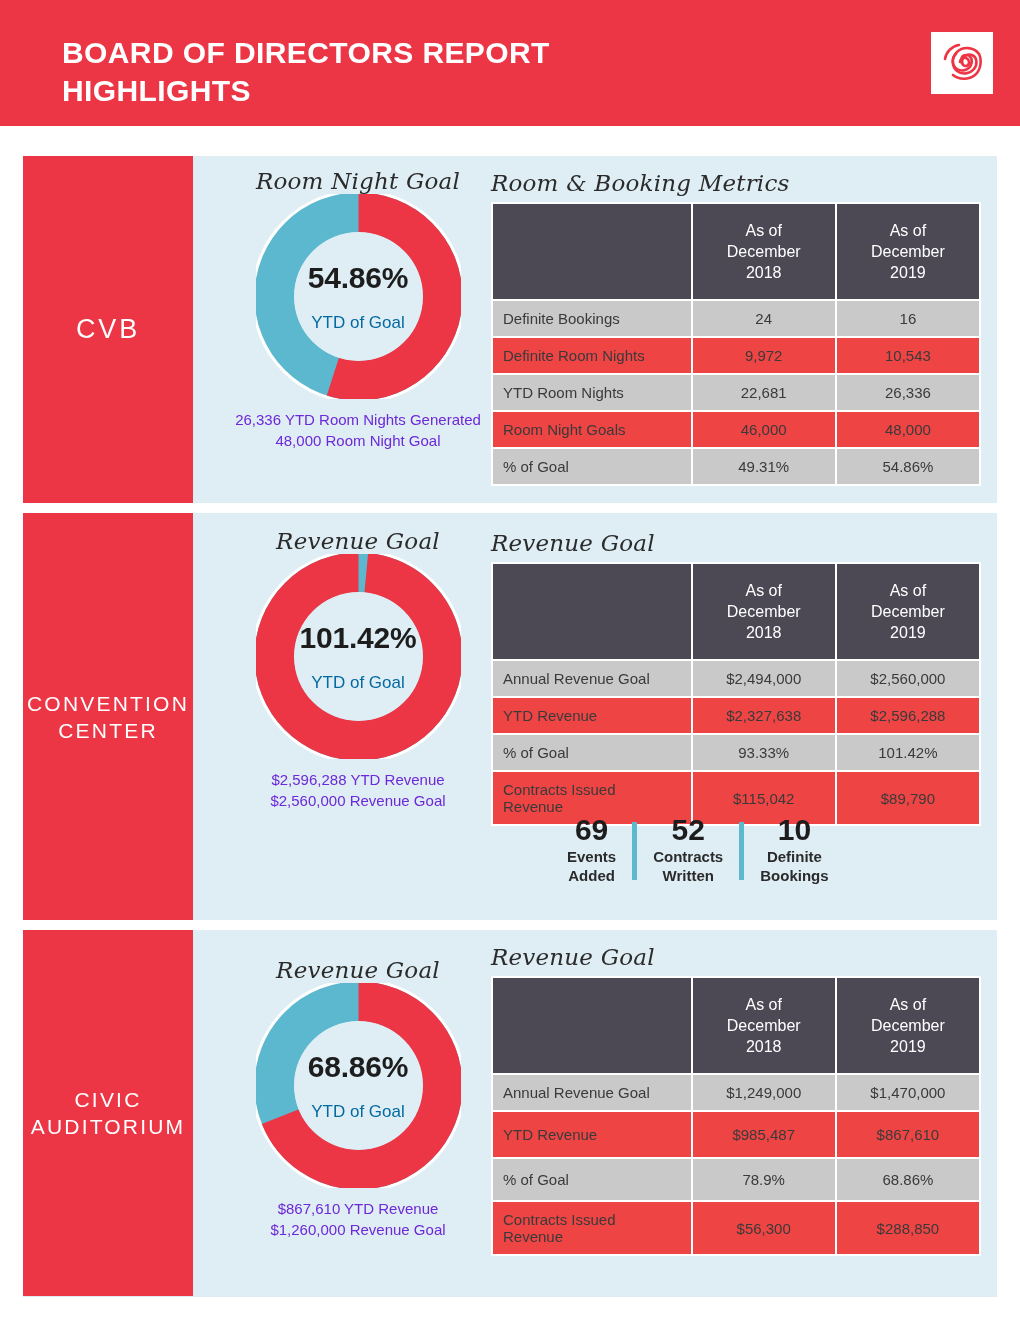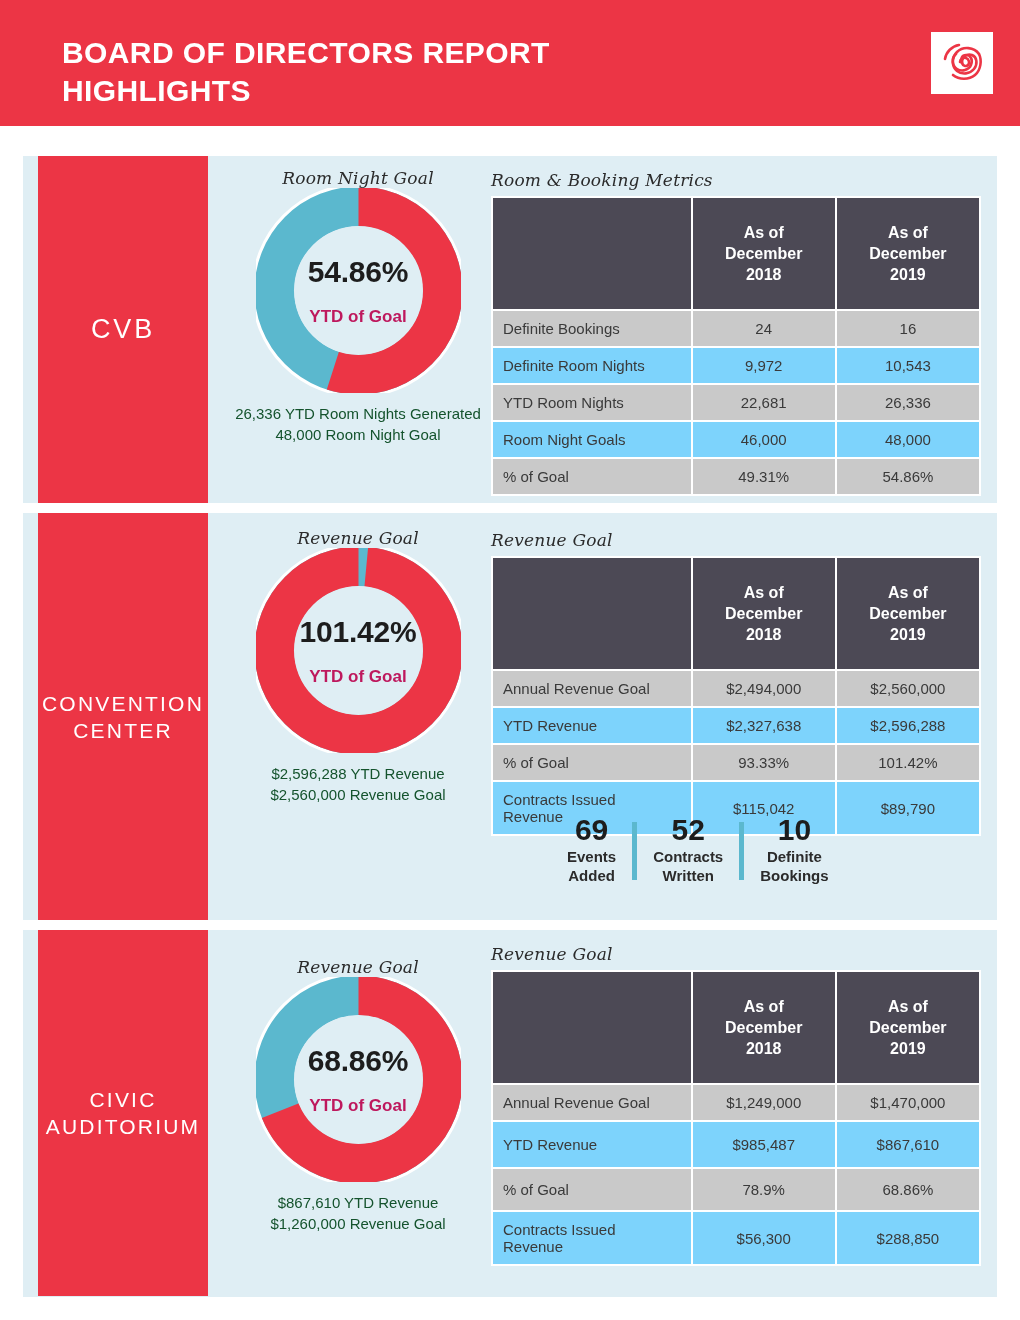--- a/index.html
+++ b/index.html
@@ -58,21 +58,21 @@
     left: 23px;
     width: 974px;
     background: #DFEEF4;
   }
   .panel-1 { top: 156px; height: 347px; }
   .panel-2 { top: 513px; height: 407px; }
   .panel-3 { top: 930px; height: 367px; }
 
   .sidebar {
     position: absolute;
-    left: 15px; top: 0;
+    left: 0; top: 0;
     width: 170px;
     height: 100%;
     background: #EC3545;
     display: flex;
     align-items: center;
     justify-content: center;
   }
   .panel-3 .sidebar { height: 366px; }
   .sidebar-label {
     color: #ffffff;
@@ -86,21 +86,21 @@
   .sidebar-label.big { font-size: 27px; letter-spacing: 2.8px; }
 
   
   .donut-block {
     position: absolute;
     text-align: center;
   }
   .script-title {
     font-family: "DejaVu Serif", serif;
     font-style: italic;
-    font-size: 17px;
+    font-size: 23px;
     color: #2b2b2b;
     letter-spacing: 0.2px;
   }
   .donut-wrap {
     position: relative;
     width: 205px;
     height: 205px;
     margin: 0 auto;
   }
   .donut-wrap svg { display: block; }
@@ -114,62 +114,62 @@
     justify-content: center;
   }
   .donut-pct {
     font-size: 30px;
     font-weight: bold;
     color: #1d1d1d;
     letter-spacing: -0.2px;
   }
   .donut-sub {
     font-size: 17px;
-    font-weight: bold;
-    color: #be185d;
+    font-weight: normal;
+    color: #0369a1;
     margin-top: 18px;
   }
   .donut-caption {
     margin-top: 10px;
     font-size: 15px;
-    color: #14532d;
+    color: #6d28d9;
     line-height: 21px;
     white-space: pre-line;
   }
 
   
   .table-block { position: absolute; }
   .metrics-table {
     border-collapse: separate;
     border-spacing: 2px;
     width: 100%;
     background: #ffffff;
   }
   .metrics-table th {
     background: #4C4955;
     color: #ffffff;
     font-size: 16px;
-    font-weight: bold;
+    font-weight: normal;
     line-height: 21px;
-    padding: 24px 4px;
+    padding: 16px 4px;
     text-align: center;
     white-space: pre-line;
     vertical-align: middle;
   }
   .metrics-table th.blank { background: #4C4955; }
   .metrics-table td {
     font-size: 15px;
     color: #3a3a3a;
     padding: 9px 10px;
     vertical-align: middle;
   }
   .metrics-table td.label { text-align: left; }
   .metrics-table td.val { text-align: center; }
   .metrics-table tr.odd td { background: #C9C9C9; }
-  .metrics-table tr.even td { background: #7dd3fc; }
+  .metrics-table tr.even td { background: #ef4444; }
 
   .col-label { width: 41%; }
   .col-v { width: 29.5%; }
 
   
   .stats-row {
     position: absolute;
     display: flex;
     align-items: center;
   }

